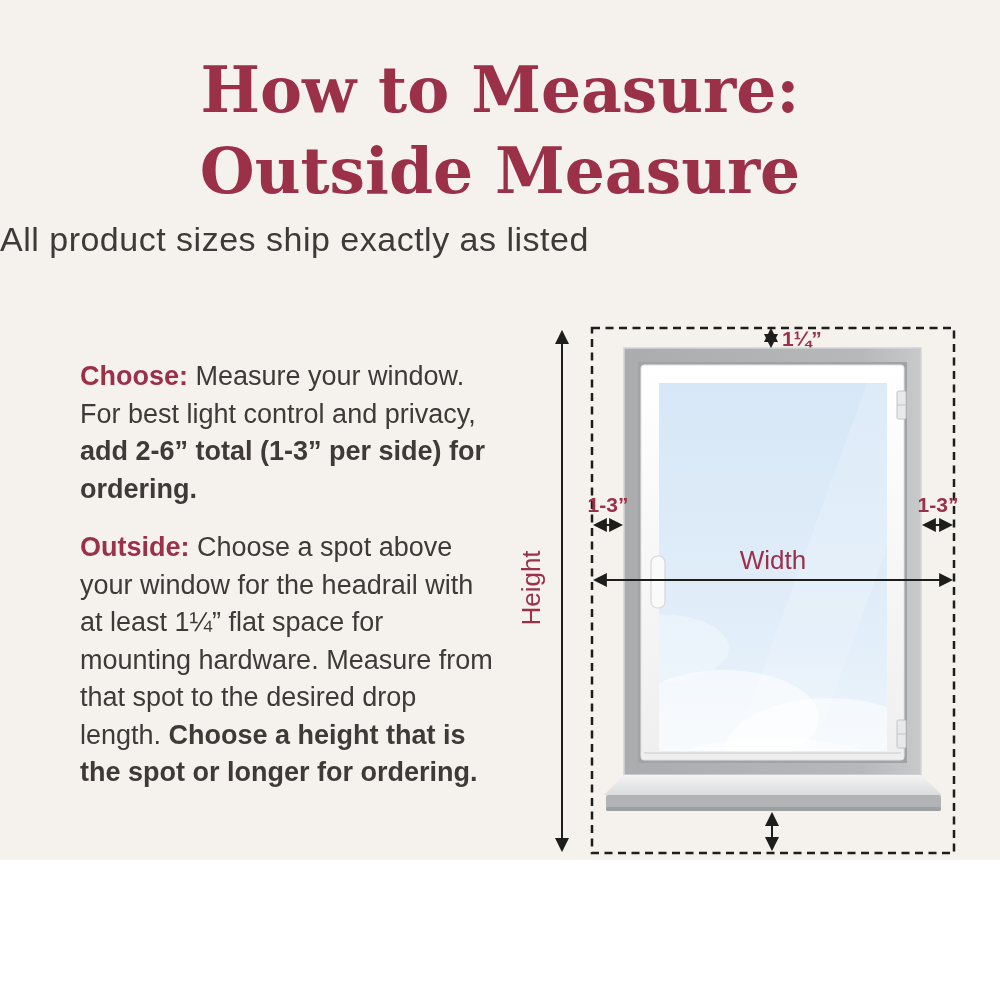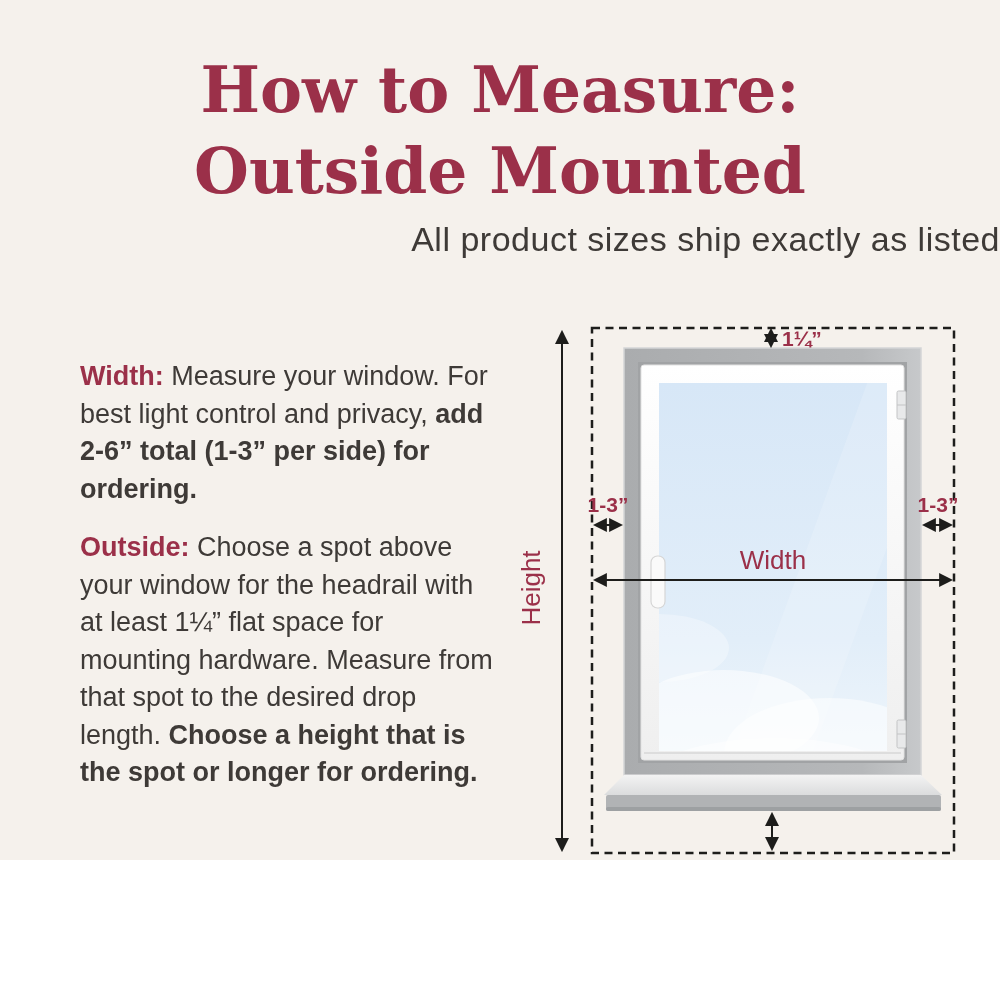--- a/index.html
+++ b/index.html
@@ -10,21 +10,21 @@
   }
   .title {
     position:absolute; top:50px; left:0; width:1000px;
     text-align:center;
     font-family:"DejaVu Serif", serif;
     font-weight:700; font-size:63px; line-height:81px;
     color:#9b3049; letter-spacing:0px;
   }
   .subtitle {
     position:absolute; top:220px; left:0; width:1000px;
-    text-align:right; font-size:34px; color:#3e3a37;
+    text-align:left; font-size:34px; color:#3e3a37;
     letter-spacing:0.5px;
   }
   .instructions {
     position:absolute; left:80px; top:358px; width:420px;
     font-size:27px; line-height:37.5px; color:#3e3a37;
   }
   .instructions p { margin:0 0 21px 0; }
   .maroon-label { color:#9b3049; font-weight:700; }
   .bold-text { font-weight:700; }
   .diagram {
@@ -44,27 +44,27 @@
     background:#973147; border-top:2px solid #7f2c40; box-sizing:border-box;
   }
 </style>
 </head>
 <body>
 
 <div class="canvas">
 
   <div class="title">
     <div>How to Measure:</div>
-    <div>Outside Mounted</div>
+    <div>Outside Measure</div>
   </div>
 
   <div class="subtitle">All product sizes ship exactly as listed</div>
 
   <div class="instructions">
-    <p><span class="maroon-label">Width:</span><span> Measure your window. For best light control and privacy, </span><span class="bold-text">add 2-6” total (1-3” per side) for ordering.</span></p>
+    <p><span class="maroon-label">Choose:</span><span> Measure your window. For best light control and privacy, </span><span class="bold-text">add 2-6” total (1-3” per side) for ordering.</span></p>
     <p><span class="maroon-label">Outside:</span><span> Choose a spot above your window for the headrail with at least 1¼” flat space for mounting hardware. Measure from that spot to the desired drop length. </span><span class="bold-text">Choose a height that is the spot or longer for ordering.</span></p>
   </div>
 
   <div class="diagram">
     <svg width="470" height="560" viewBox="0 0 470 560" xmlns="http://www.w3.org/2000/svg">
       <defs>
         <marker id="ah" viewBox="0 0 10 10" refX="8.5" refY="5" markerWidth="7" markerHeight="7" orient="auto-start-reverse">
           <path d="M0,0 L10,5 L0,10 z" fill="#1d1d1b"></path>
         </marker>
         <linearGradient id="frameGrad" x1="0" y1="0" x2="1" y2="0">

